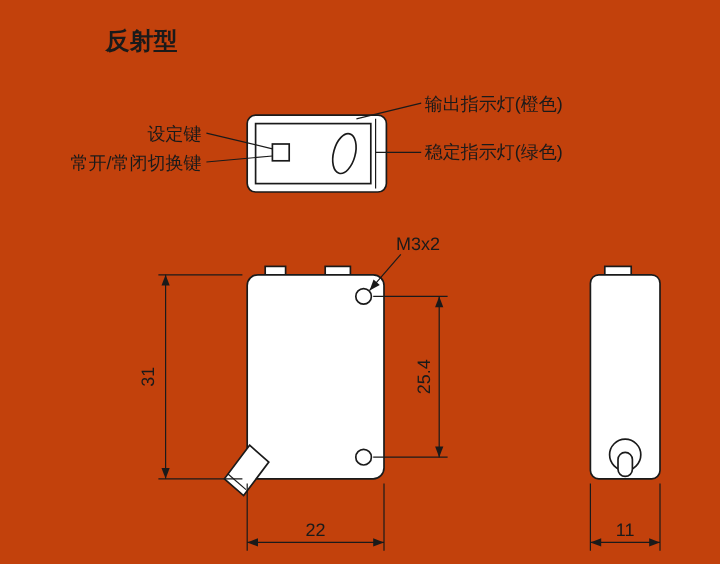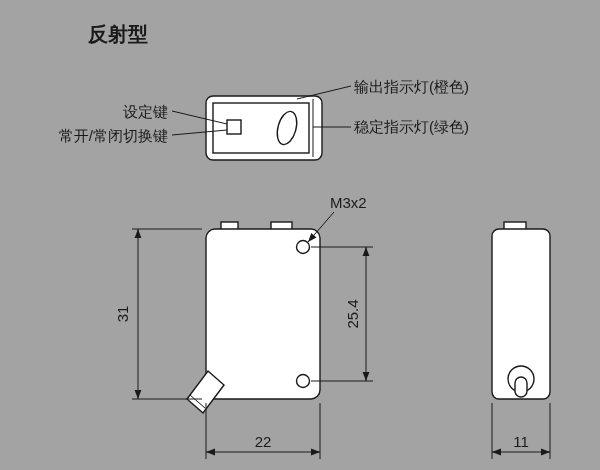--- a/index.html
+++ b/index.html
@@ -4,21 +4,21 @@
 <style>
   html, body {
     margin: 0;
     padding: 0;
     background: #ffffff;
   }
   #canvas {
     position: relative;
     width: 600px;
     height: 470px;
-    background: #a3a3a3;
+    background: #c2410c;
     font-family: "Liberation Sans", sans-serif;
     overflow: hidden;
   }
   svg text {
     font-family: "Liberation Sans", sans-serif;
     fill: #1a1a1a;
   }
   .title-text {
     font-size: 20px;
     font-weight: bold;

